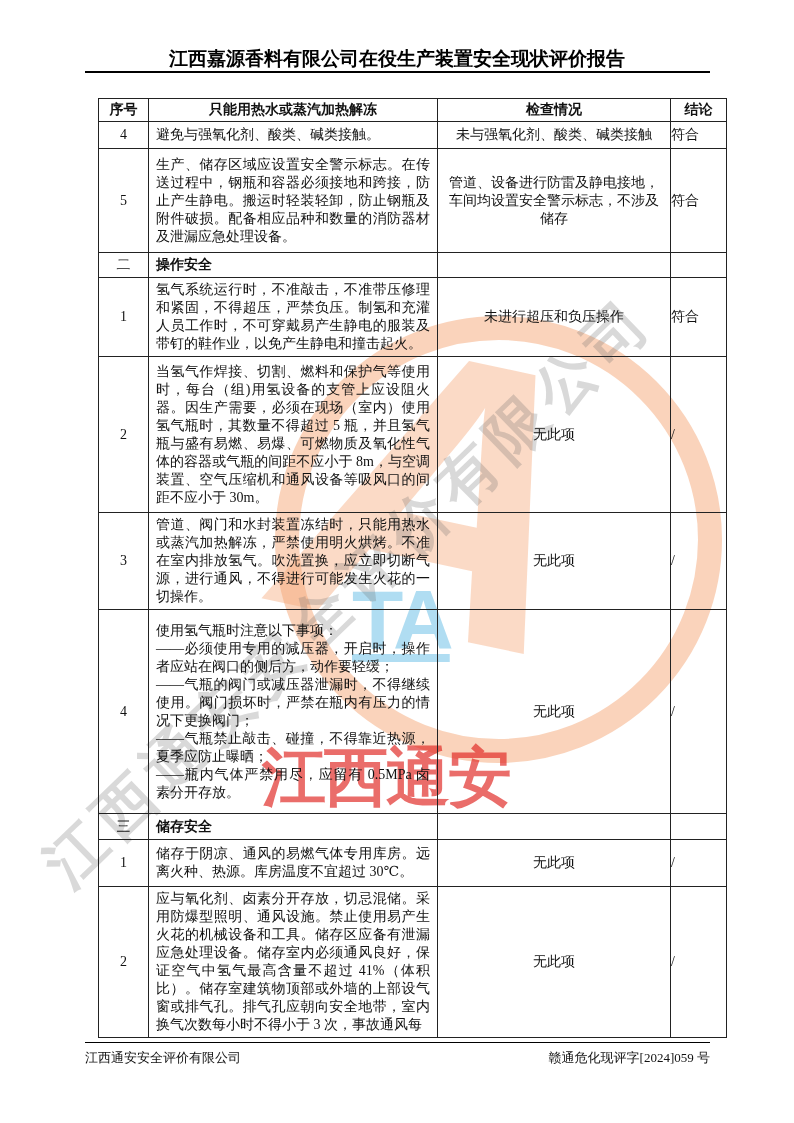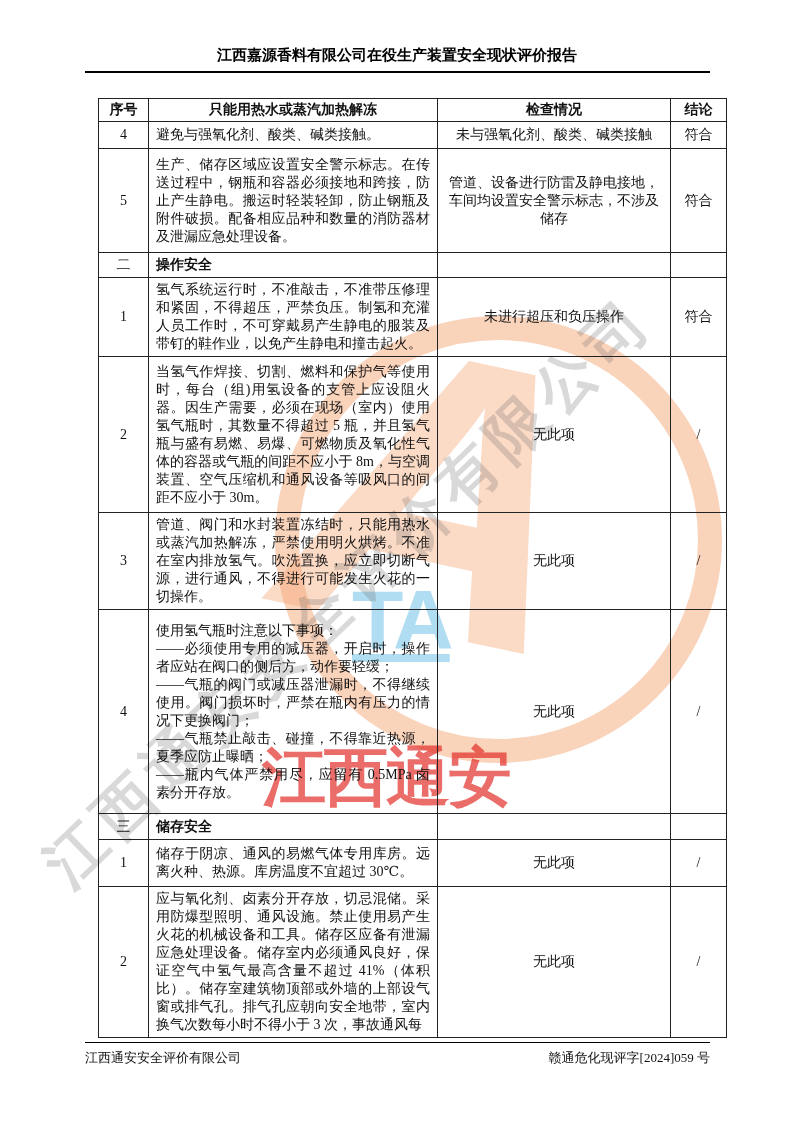--- a/index.html
+++ b/index.html
@@ -44,21 +44,21 @@
     position:absolute; left:262px; top:746px; white-space:nowrap;
     font-size:64px; font-weight:bold; line-height:1; letter-spacing:-2px;
     color:rgba(224,40,36,0.68);
   }
 
   
   .content { position:relative; z-index:1; width:100%; height:100%; }
 
   .doc-title {
     position:absolute; top:46px; left:0; width:100%;
-    text-align:center; font-size:15px; font-weight:bold; color:#000;
+    text-align:center; font-size:19px; font-weight:bold; color:#000;
   }
   .head-rule {
     position:absolute; top:71px; left:85px; width:625px;
     border-top:2px solid #000;
   }
 
   table.report {
     position:absolute; left:98px; top:98px; width:628px;
     border-collapse:collapse; table-layout:fixed;
     font-size:14px; line-height:18px;
@@ -67,21 +67,21 @@
     border:1px solid #222; color:#111; overflow:hidden;
   }
   th.hcell { font-size:14px; font-weight:bold; text-align:center; vertical-align:middle; }
   td.c-num { text-align:center; vertical-align:middle; }
   td.c-measure {
     text-align:justify; vertical-align:middle; padding:3px 7px;
     white-space:pre-line;
   }
   td.c-measure.section { text-align:left; font-weight:bold; white-space:normal; }
   td.c-check { text-align:center; vertical-align:middle; padding:2px 6px; }
-  td.c-concl { text-align:center; vertical-align:middle; }
+  td.c-concl { text-align:left; vertical-align:middle; }
 
   .foot-rule {
     position:absolute; top:1042px; left:85px; width:625px;
     border-top:1.5px solid #000;
   }
   .footer-row {
     position:absolute; top:1049px; left:85px; width:625px;
     display:flex; justify-content:space-between; align-items:baseline;
     font-size:13px; color:#111;
   }

